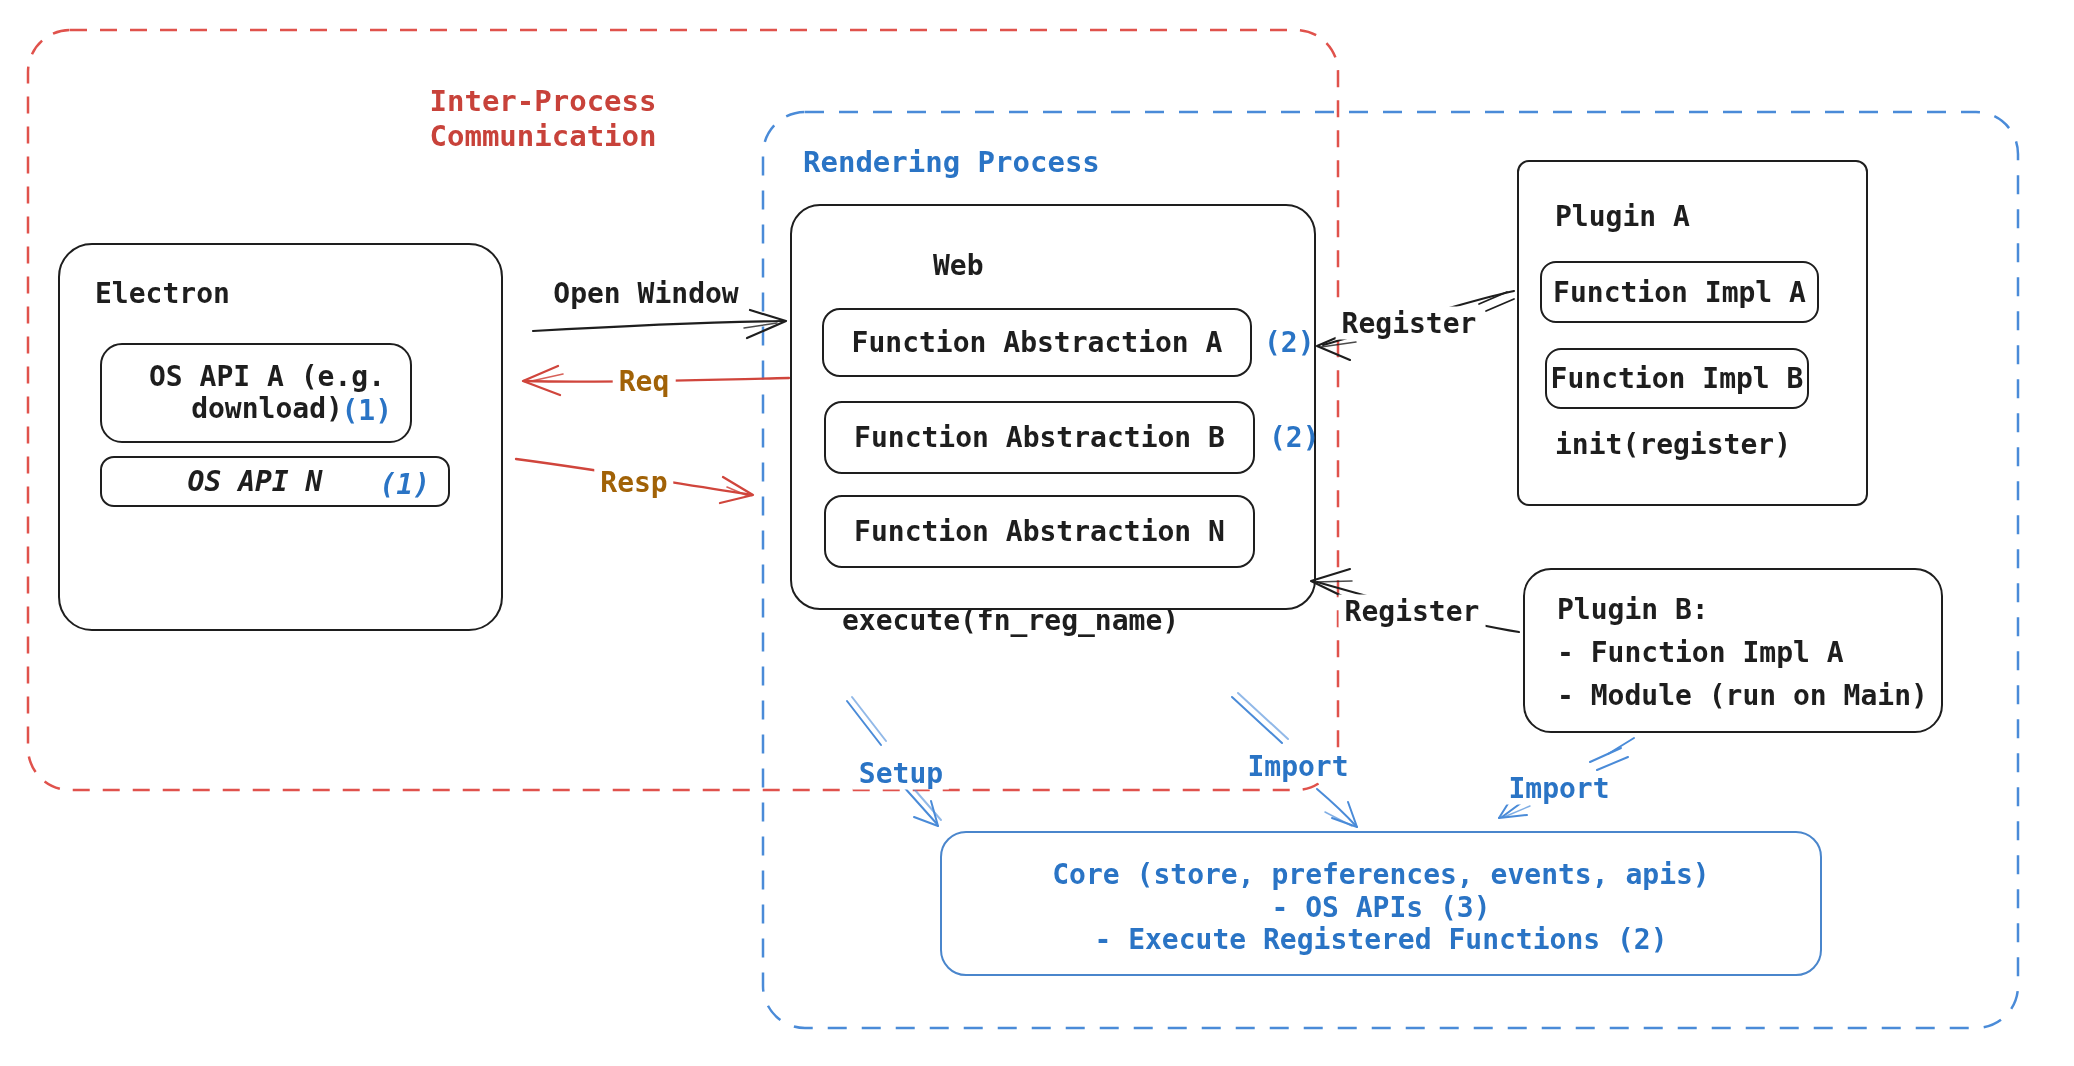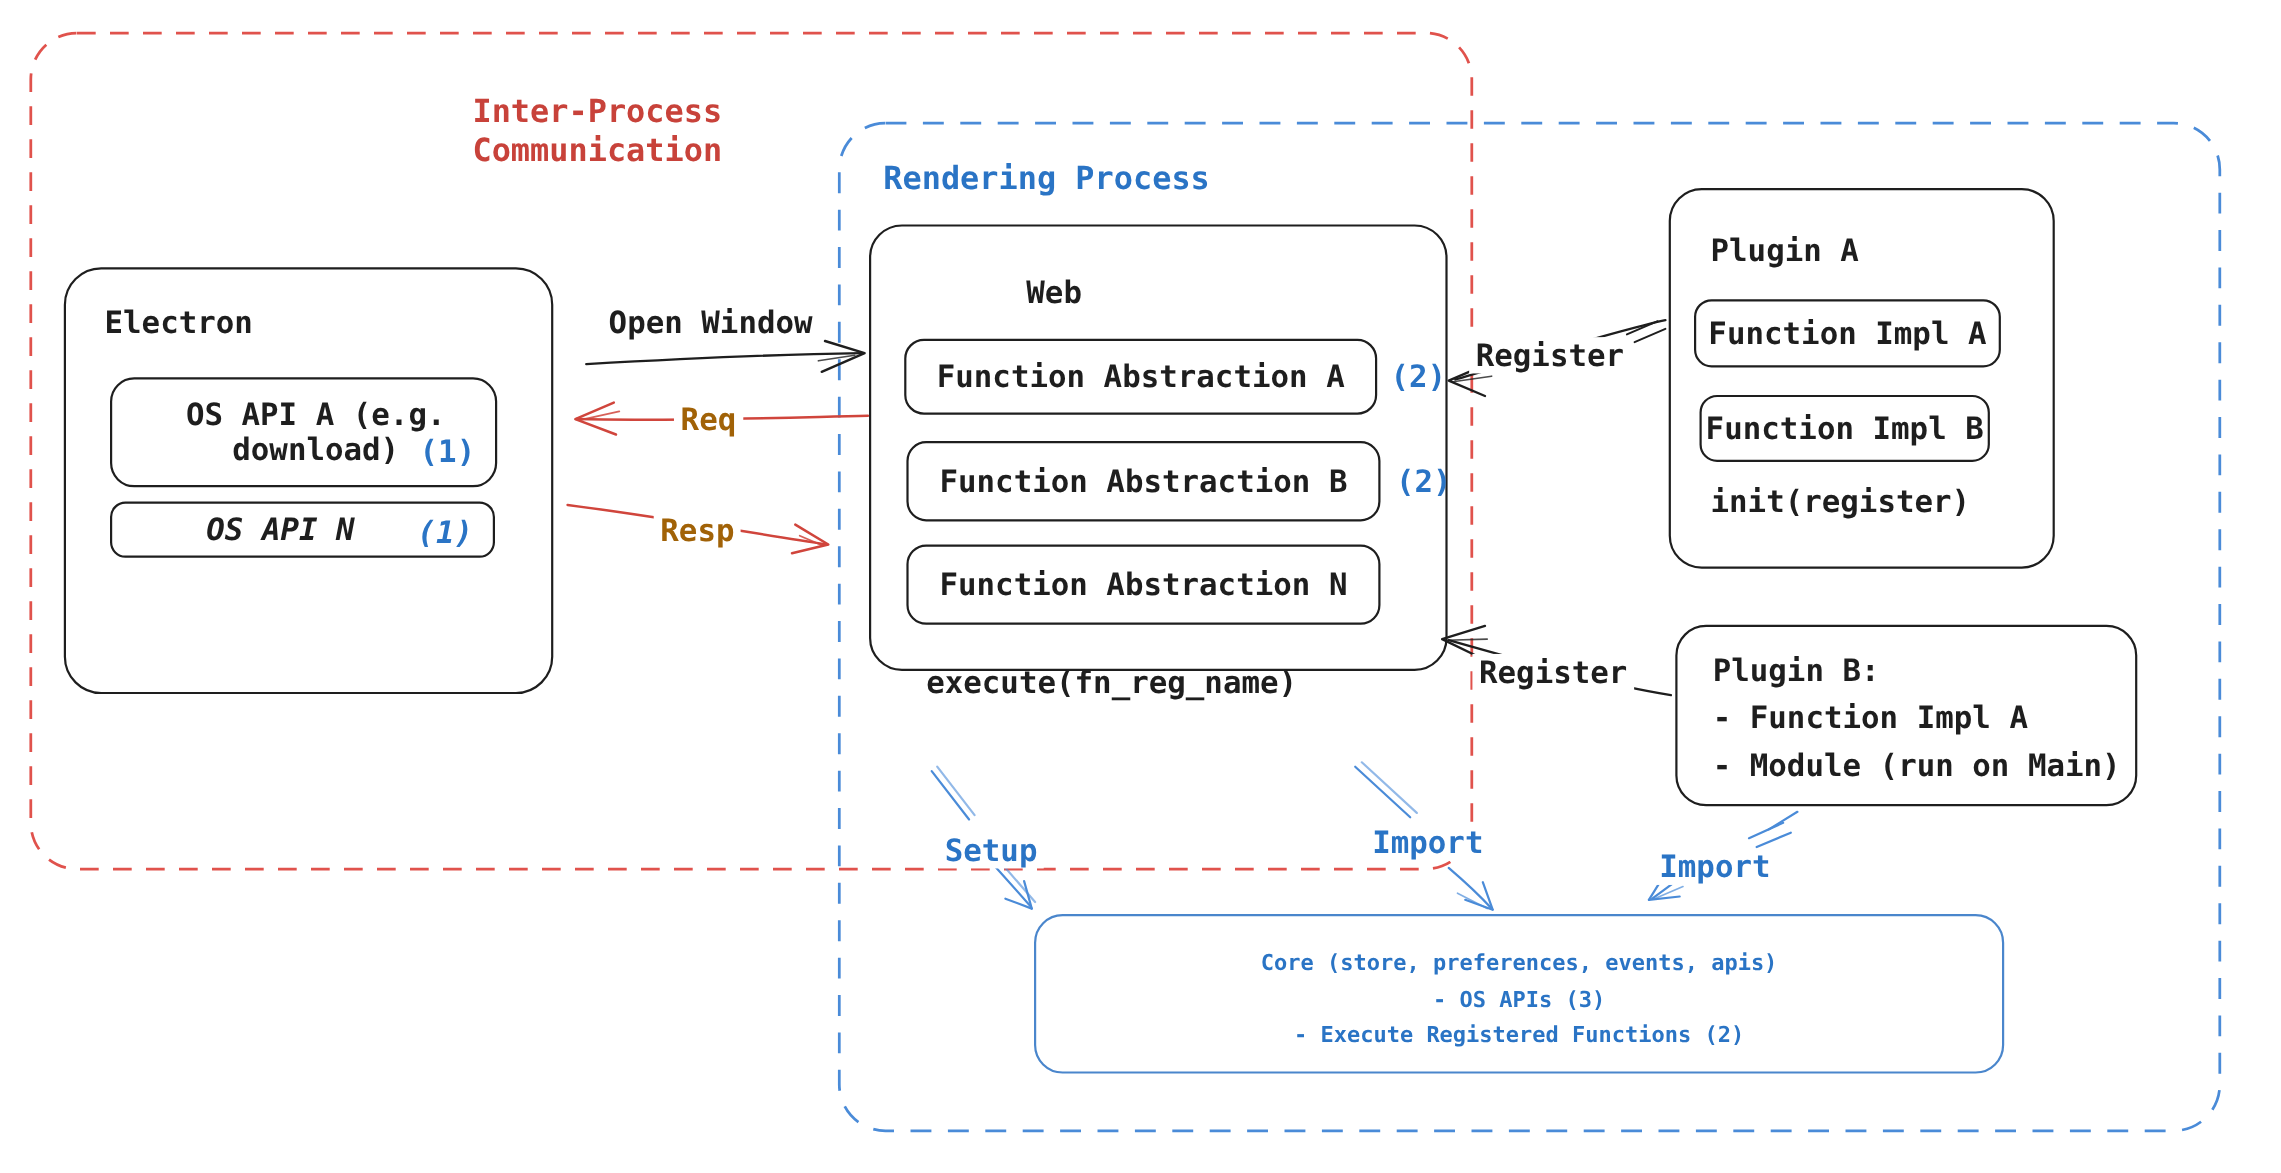--- a/index.html
+++ b/index.html
@@ -21,41 +21,41 @@
   .lbl-black{color:#1e1e1e;}
   .lbl-red{color:#a16207;}
   .lbl-blue{color:#2a74c5;}
   .region-label{position:absolute;z-index:3;font-size:29px;white-space:nowrap;}
   .ipc-label{left:418px;top:84px;width:250px;text-align:center;color:#c8423a;line-height:35px;}
   .rendering-label{left:803px;top:145px;color:#2a74c5;}
   .two-line{display:flex;flex-direction:column;align-items:center;justify-content:center;line-height:32px;}
   .plugin-b-text{position:absolute;left:32px;top:18px;font-size:28px;line-height:43px;}
   .core-box{position:absolute;box-sizing:border-box;left:940px;top:831px;width:882px;height:145px;
     border:2.2px solid #4a86cc;border-radius:26px;background:#fff;z-index:1;
-    color:#2a74c5;font-size:20px;text-align:center;line-height:32.5px;padding-top:26px;}
+    color:#2a74c5;font-size:28px;text-align:center;line-height:32.5px;padding-top:26px;}
 </style>
 </head>
 <body>
 
 <div class="canvas">
 
   <svg class="layer bg-layer">
     <rect x="28" y="30" width="1310" height="760" rx="42" ry="42" fill="none" stroke="#e0524c" stroke-width="2.5" stroke-dasharray="17 13"></rect>
     <rect x="763" y="112" width="1255" height="916" rx="42" ry="42" fill="none" stroke="#4a8bd8" stroke-width="2.5" stroke-dasharray="19 15"></rect>
   </svg>
 
   <div class="region-label ipc-label">
     <div>Inter-Process</div>
     <div>Communication</div>
   </div>
   <div class="region-label rendering-label">Rendering Process</div>
 
   <div class="box" style="left:58px;top:243px;width:445px;height:388px;border-radius:34px;">
     <div class="boxtitle" style="left:35px;top:32px;">Electron</div>
-    <div class="innerbox two-line" style="left:40px;top:98px;width:352px;height:100px;border-radius:22px;padding-left:22px;">
+    <div class="innerbox two-line" style="left:40px;top:98px;width:312px;height:100px;border-radius:22px;padding-left:22px;">
       <div>OS API A (e.g.</div>
       <div>download)</div>
       <span class="badge badge-abs" style="right:18px;top:50px;">(1)</span>
     </div>
     <div class="innerbox" style="left:40px;top:211px;width:350px;height:51px;border-radius:14px;font-style:italic;">
       <span style="margin-right:40px;">OS API N</span>
       <span class="badge badge-abs" style="right:18px;top:10px;">(1)</span>
     </div>
   </div>
 
@@ -68,21 +68,21 @@
     <div class="innerbox" style="left:32px;top:195px;width:431px;height:73px;border-radius:18px;">
       <span>Function Abstraction B</span>
       <span class="badge badge-abs" style="left:100%;margin-left:16px;">(2)</span>
     </div>
     <div class="innerbox" style="left:32px;top:289px;width:431px;height:73px;border-radius:18px;">
       <span>Function Abstraction N</span>
     </div>
     <div class="codeline" style="left:50px;top:398px;">execute(fn_reg_name)</div>
   </div>
 
-  <div class="box" style="left:1517px;top:171px;width:351px;height:346px;border-radius:30px;">
+  <div class="box" style="left:1517px;top:160px;width:351px;height:346px;border-radius:12px;">
     <div class="boxtitle" style="left:36px;top:38px;">Plugin A</div>
     <div class="innerbox" style="left:21px;top:99px;width:279px;height:62px;border-radius:16px;">
       <span>Function Impl A</span>
     </div>
     <div class="innerbox" style="left:26px;top:186px;width:264px;height:61px;border-radius:16px;">
       <span>Function Impl B</span>
     </div>
     <div class="codeline" style="left:36px;top:266px;">init(register)</div>
   </div>
 

